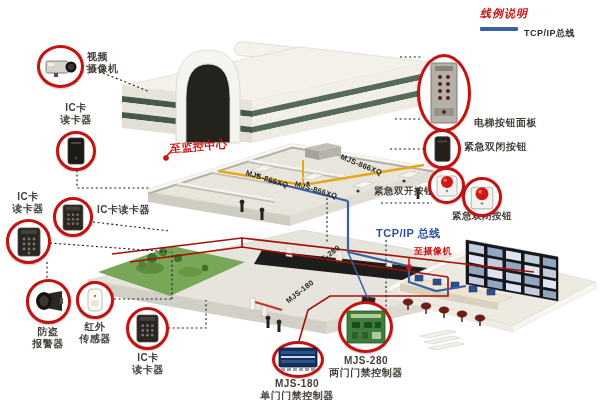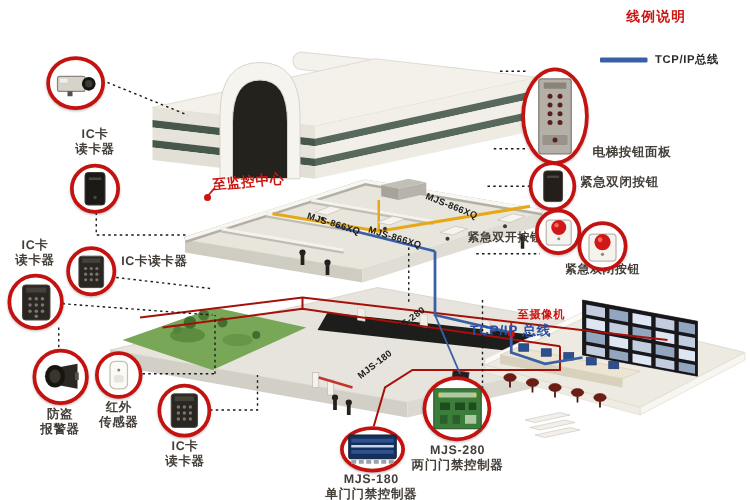--- a/index.html
+++ b/index.html
@@ -7,35 +7,35 @@
     position:relative;width:600px;height:400px;background:#ffffff;overflow:hidden;
     font-family:"Liberation Sans","DejaVu Sans",sans-serif;
   }
   #bg{position:absolute;left:0;top:0;z-index:0;}
   .lbl{
     position:absolute;z-index:4;font-weight:bold;color:#443e38;font-size:10px;
     line-height:1.18;text-align:center;white-space:pre-line;letter-spacing:0.5px;
   }
   .lbl.left{text-align:left;}
   .red{color:#cc1410;}
-  .blue{color:#2b4fa0;margin-top:32px;}
+  .blue{color:#2b4fa0;}
   .big{font-size:19px;letter-spacing:3px;}
   .small{font-size:9px;}
   .rot{
     position:absolute;z-index:4;font-size:7.5px;font-weight:bold;color:#1c1c1c;
     transform-origin:left center;white-space:nowrap;letter-spacing:0.3px;
   }
   .dev{
     position:absolute;z-index:5;border:3px solid #c41210;border-radius:50%;
     background:#ffffff;box-sizing:border-box;display:flex;align-items:center;justify-content:center;
     box-shadow:0 1px 2px rgba(0,0,0,0.25);
   }
   .legend{position:absolute;right:4px;top:6px;width:116px;z-index:6;}
-  .legend .ttl{font-size:11px;font-weight:bold;color:#cc1410;text-align:center;padding-right:26px;margin-bottom:4px;letter-spacing:1px;}
-  .legend .row{display:flex;align-items:center;margin:20px 0;}
+  .legend .ttl{font-size:11px;font-weight:bold;color:#cc1410;text-align:left;padding-right:26px;margin-bottom:4px;letter-spacing:1px;font-style:italic;}
+  .legend .row{display:flex;margin:6px 0;}
   .legend .sw{width:38px;height:4px;border-radius:1px;margin-right:6px;flex:0 0 auto;}
   .sw-0{background:#3a5fa5;}
   .sw-1{background:#e6a817;}
   .sw-2{background:#a51008;}
   .legend .itm{font-size:9px;font-weight:bold;color:#2a2a2a;letter-spacing:0.5px;}
 </style>
 </head>
 <body>
 
 <div id="stage">
@@ -454,20 +454,22 @@
       <rect x="18" y="12" width="8" height="6" fill="#1d4d1d"></rect>
       <rect x="29" y="12" width="6" height="6" fill="#1d4d1d"></rect>
       <rect x="6" y="22" width="6" height="7" fill="#2a5e2a"></rect>
       <rect x="16" y="22" width="6" height="7" fill="#2a5e2a"></rect>
       <rect x="26" y="22" width="9" height="7" fill="#afc9a0"></rect>
       <circle cx="34" cy="6" r="1.4" fill="#e6c84a"></circle>
       <circle cx="6" cy="6" r="1.4" fill="#e6c84a"></circle>
     </svg>
   </div>
 
+  <div class="lbl left" style="left:87px;top:51px;width:46px;">视频
+摄像机</div>
   <div class="lbl" style="left:50px;top:102px;width:52px;">IC卡
 读卡器</div>
   <div class="lbl" style="left:2px;top:191px;width:52px;">IC卡
 读卡器</div>
   <div class="lbl left" style="left:97px;top:204px;width:72px;">IC卡读卡器</div>
   <div class="lbl" style="left:69px;top:321px;width:52px;">红外
 传感器</div>
   <div class="lbl" style="left:22px;top:326px;width:52px;">防盗
 报警器</div>
   <div class="lbl" style="left:122px;top:352px;width:52px;">IC卡

